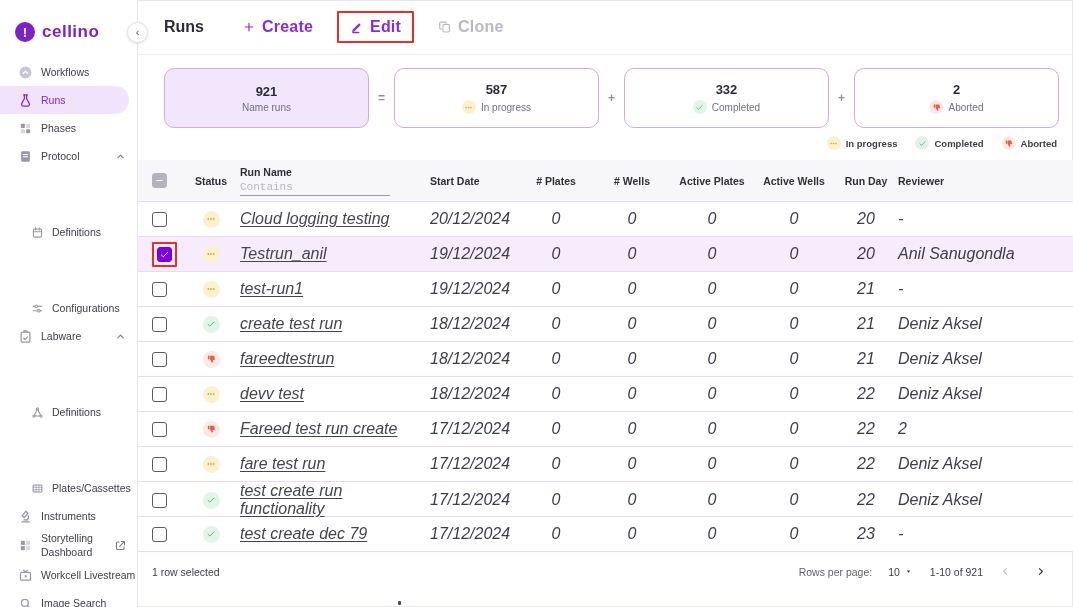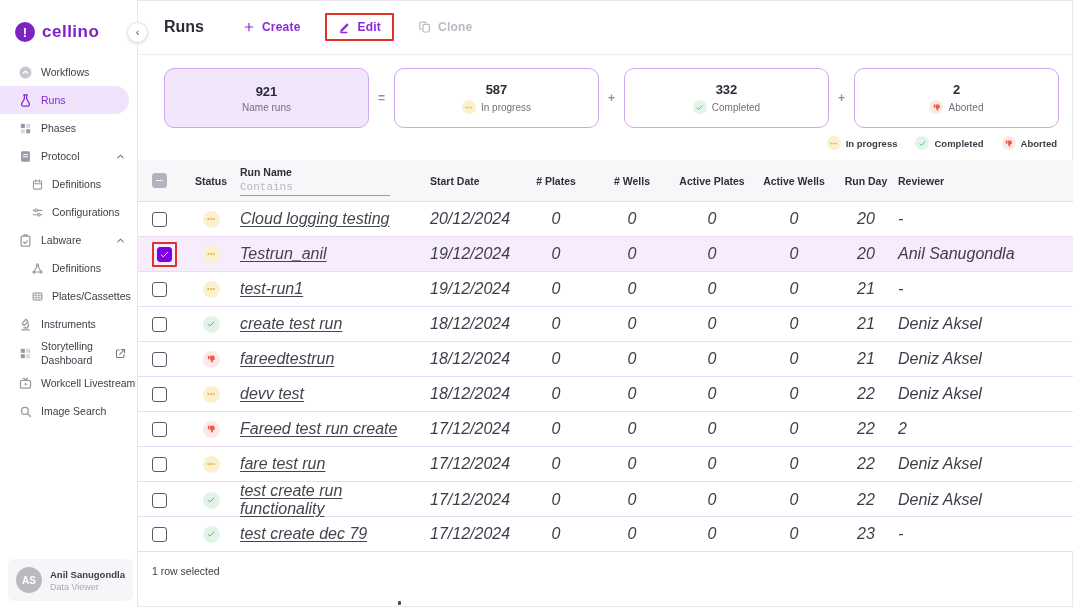--- a/index.html
+++ b/index.html
@@ -16,41 +16,41 @@
                font-weight:bold; font-size:13px; display:inline-flex; align-items:center; justify-content:center; }
   .logo-text { color:#7d22c3; font-size:17px; font-weight:bold; letter-spacing:.5px; }
   .collapse-btn { position:absolute; top:22px; right:-11px; width:21px; height:21px; border-radius:50%;
                   background:#fff; border:1px solid #e2e2ea; box-shadow:0 1px 3px rgba(0,0,0,.12);
                   color:#55555f; font-size:11px; line-height:1; cursor:pointer; z-index:5;
                   display:flex; align-items:center; justify-content:center; }
   nav { flex:1 1 auto; padding-top:2px; }
   .nav-item { display:flex; align-items:center; gap:8px; min-height:28px; padding:2px 10px 2px 18px;
               font-size:10.5px; font-weight:normal; color:#3d3d49; cursor:pointer; }
   .nav-item .ic { width:15px; height:15px; flex:0 0 15px; color:#9898a6; }
-  .nav-item.indent { padding-left:31px; }
+  .nav-item.indent { padding-left:31px;margin-top:48px; }
   .nav-item.indent .ic { width:13px; height:13px; flex-basis:13px; }
   .nav-item.selected { background:#f2e3fd; border-radius:0 16px 16px 0; margin-right:8px; color:#8326d1; }
   .nav-item.selected .ic { color:#8326d1; }
   .nav-label { white-space:nowrap; }
   .nav-item.wrap .nav-label { white-space:normal; max-width:66px; line-height:1.3; }
   .trail { margin-left:auto; width:13px !important; height:13px !important; flex-basis:13px !important; color:#7a7a86 !important; }
   .user-card { margin:0 4px 6px 8px; background:#f6f6f8; border-radius:6px; padding:8px 8px;
                display:flex; align-items:center; gap:8px; cursor:pointer; }
   .avatar { width:26px; height:26px; border-radius:50%; background:#b9b9c2; color:#fff; font-size:10px;
             font-weight:bold; display:inline-flex; align-items:center; justify-content:center; flex:0 0 26px; }
   .user-name { font-size:9.5px; font-weight:bold; color:#3d3d49; }
   .user-role { font-size:9px; color:#ababb6; margin-top:2px; }
 
   
   .main { flex:1 1 auto; display:flex; flex-direction:column; min-width:0; }
   .topbar { height:55px; flex:0 0 55px; border-bottom:1px solid #ededf3; display:flex; align-items:center;
             padding:0 26px; gap:24px; }
   .page-title { font-size:16px; font-weight:bold; color:#2c2c37; margin-right:14px; }
   .tb-btn { display:inline-flex; align-items:center; gap:6px; background:none; border:none; cursor:pointer;
-            font-family:inherit; font-size:12px; font-weight:bold; color:#8a2bd8; letter-spacing:.2px;text-align:right; }
+            font-family:inherit; font-size:16px; font-weight:bold; color:#8a2bd8; letter-spacing:.2px;text-align:right; }
   .tb-btn .ic { width:14px; height:14px; }
   .tb-btn.disabled { color:#b9b9c4; cursor:default; }
   .ann-edit { display:inline-flex; border:2px solid #e0312d; padding:5px 11px; border-radius:1px; }
 
   .stats { display:flex; align-items:center; gap:9px; padding:13px 14px 0 26px; }
   .stat-card { flex:1 1 0; height:60px; border:1.5px solid #cfa9f0; border-radius:10px; background:#fff;
                display:flex; flex-direction:column; align-items:center; justify-content:center; gap:3px; cursor:pointer; }
   .stat-card.selected { background:#f2e6fc; }
   .stat-value { font-size:13px; font-weight:bold; color:#2c2c37; }
   .stat-label { font-size:10px; color:#70707e; display:flex; align-items:center; gap:5px; }
@@ -542,18 +542,38 @@
             <span>0</span>
             <span>0</span>
             <span>0</span>
             <span>0</span>
             <span>23</span>
             <span>-</span>
           </div>
         </div>
       <footer class="tfoot">
         <span>1 row selected</span>
+        <span class="pager">
+          <span class="rpp-label">Rows per page:</span>
+          <span class="rpp-select">
+            <span>10</span>
+            <svg class="ic " viewBox="0 0 24 24" fill="none" stroke="currentColor" stroke-width="2" stroke-linecap="round" stroke-linejoin="round">
+                <path d="M8 10l4 4.5 4-4.5z" fill="currentColor" stroke="none"></path>
+              </svg>
+          </span>
+          <span>1-10 of 921</span>
+          <span class="pg-btn pg-prev">
+              <svg class="ic " viewBox="0 0 24 24" fill="none" stroke="currentColor" stroke-width="2" stroke-linecap="round" stroke-linejoin="round">
+                <path d="M14 6.5 8.5 12l5.5 5.5"></path>
+              </svg>
+            </span>
+          <span class="pg-btn pg-next">
+              <svg class="ic " viewBox="0 0 24 24" fill="none" stroke="currentColor" stroke-width="2" stroke-linecap="round" stroke-linejoin="round">
+                <path d="M10 6.5 15.5 12 10 17.5"></path>
+              </svg>
+            </span>
+        </span>
       </footer>
     </section>
   </main>
 
   <div class="stray"></div>
 </div>
 
 </body></html>

